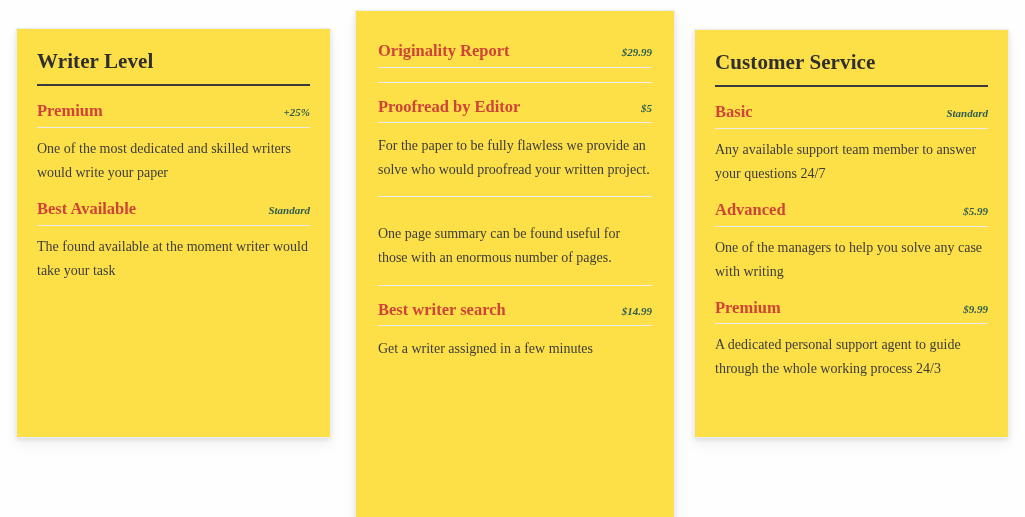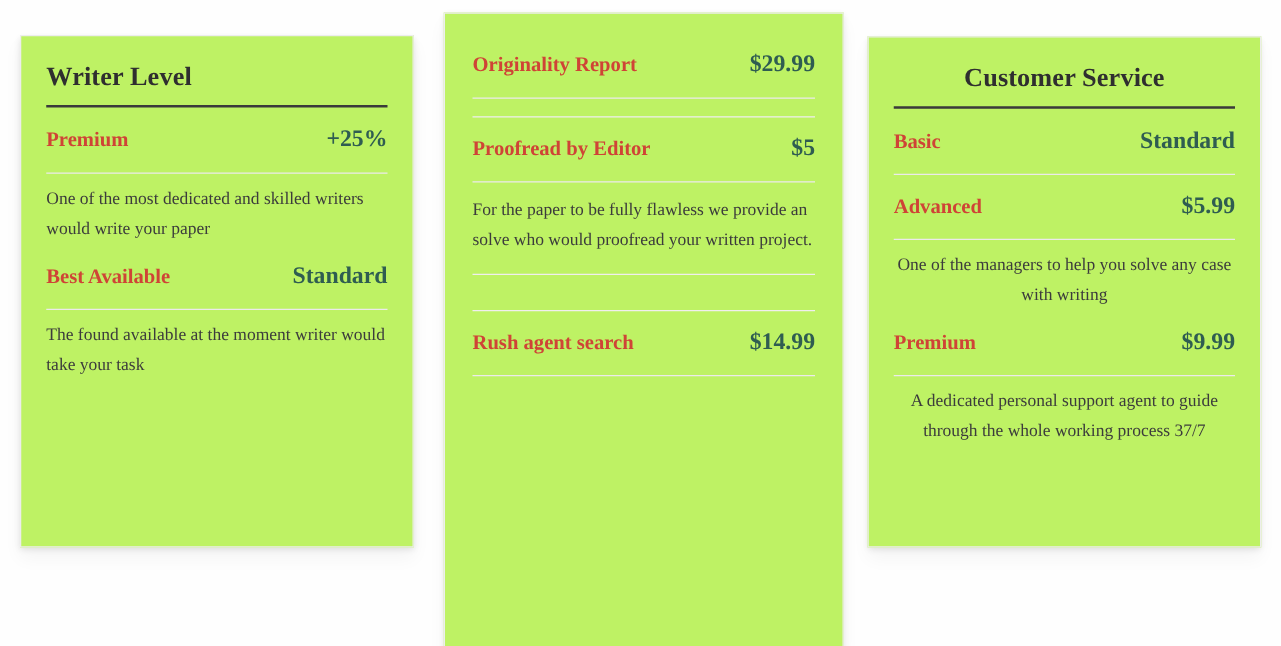--- a/index.html
+++ b/index.html
@@ -16,31 +16,31 @@
   }
 
   .board {
     position: relative;
     width: 1025px;
     height: 517px;
   }
 
   .card {
     position: absolute;
-    background: #bef264;
+    background: #fde047;
     border: 1px solid #ededed;
     box-shadow: 0 2px 5px rgba(0,0,0,0.10), 0 8px 14px rgba(0,0,0,0.045);
     box-sizing: border-box;
     overflow: hidden;
   }
 
   
   .card--writer   { left: 16px;  top: 28px;  width: 315px; height: 410px; }
   .card--addons   { left: 355px; top: 10px;  width: 320px; height: 512px; }
-  .card--support  { left: 694px; top: 29px;  width: 315px; height: 409px; text-align: center; }
+  .card--support  { left: 694px; top: 29px;  width: 315px; height: 409px; }
 
   .card-inner {
     padding: 18px 20px 16px 20px;
   }
   .card--addons .card-inner { padding: 16px 22px 16px 22px; }
 
   
   .card-title {
     font-size: 21px;
     font-weight: bold;
@@ -62,37 +62,38 @@
   }
   .card--addons .option + .option {
     border-top: 1px solid #f0eeee;
     margin-top: 14px;
   }
 
   .option-head {
     display: flex;
     align-items: baseline;
     justify-content: space-between;
-    padding-bottom: 15px;
+    padding-bottom: 5px;
     border-bottom: 1px solid #eceaea;
   }
 
   .option-name {
     font-size: 16.5px;
     font-weight: bold;
     color: #cf4436;
     line-height: 1.25;
   }
 
   .option-value {
-    font-size: 19px;
+    font-size: 11px;
     font-weight: bold;
     color: #2f5d51;
     white-space: nowrap;
     padding-left: 10px;
+    font-style: italic;
   }
 
   .option-desc {
     font-size: 14px;
     color: #3c3c3c;
     line-height: 1.72;
     margin: 9px 0 0 0;
   }
   .card--addons .option-desc { margin-top: 11px; }
 
@@ -139,54 +140,57 @@
 
       <div class="option">
         <div class="option-head">
           <span class="option-name">Proofread by Editor</span>
           <span class="option-value">$5</span>
         </div>
         <p class="option-desc">For the paper to be fully flawless we provide an solve who would proofread your written project.</p>
       </div>
 
       <div class="option">
+        <p class="option-desc">One page summary can be found useful for those with an enormous number of pages.</p>
       </div>
 
       <div class="option">
         <div class="option-head">
-          <span class="option-name">Rush agent search</span>
+          <span class="option-name">Best writer search</span>
           <span class="option-value">$14.99</span>
         </div>
+        <p class="option-desc">Get a writer assigned in a few minutes</p>
       </div>
 
     </div>
   </section>
 
   <section class="card card--support">
     <div class="card-inner">
       <h2 class="card-title">Customer Service</h2>
 
       <div class="option">
         <div class="option-head">
           <span class="option-name">Basic</span>
           <span class="option-value">Standard</span>
         </div>
+        <p class="option-desc">Any available support team member to answer your questions 24/7</p>
       </div>
 
       <div class="option">
         <div class="option-head">
           <span class="option-name">Advanced</span>
           <span class="option-value">$5.99</span>
         </div>
         <p class="option-desc">One of the managers to help you solve any case with writing</p>
       </div>
 
       <div class="option">
         <div class="option-head">
           <span class="option-name">Premium</span>
           <span class="option-value">$9.99</span>
         </div>
-        <p class="option-desc">A dedicated personal support agent to guide through the whole working process 37/7</p>
+        <p class="option-desc">A dedicated personal support agent to guide through the whole working process 24/3</p>
       </div>
     </div>
   </section>
 
 </div>
 
 </body></html>

